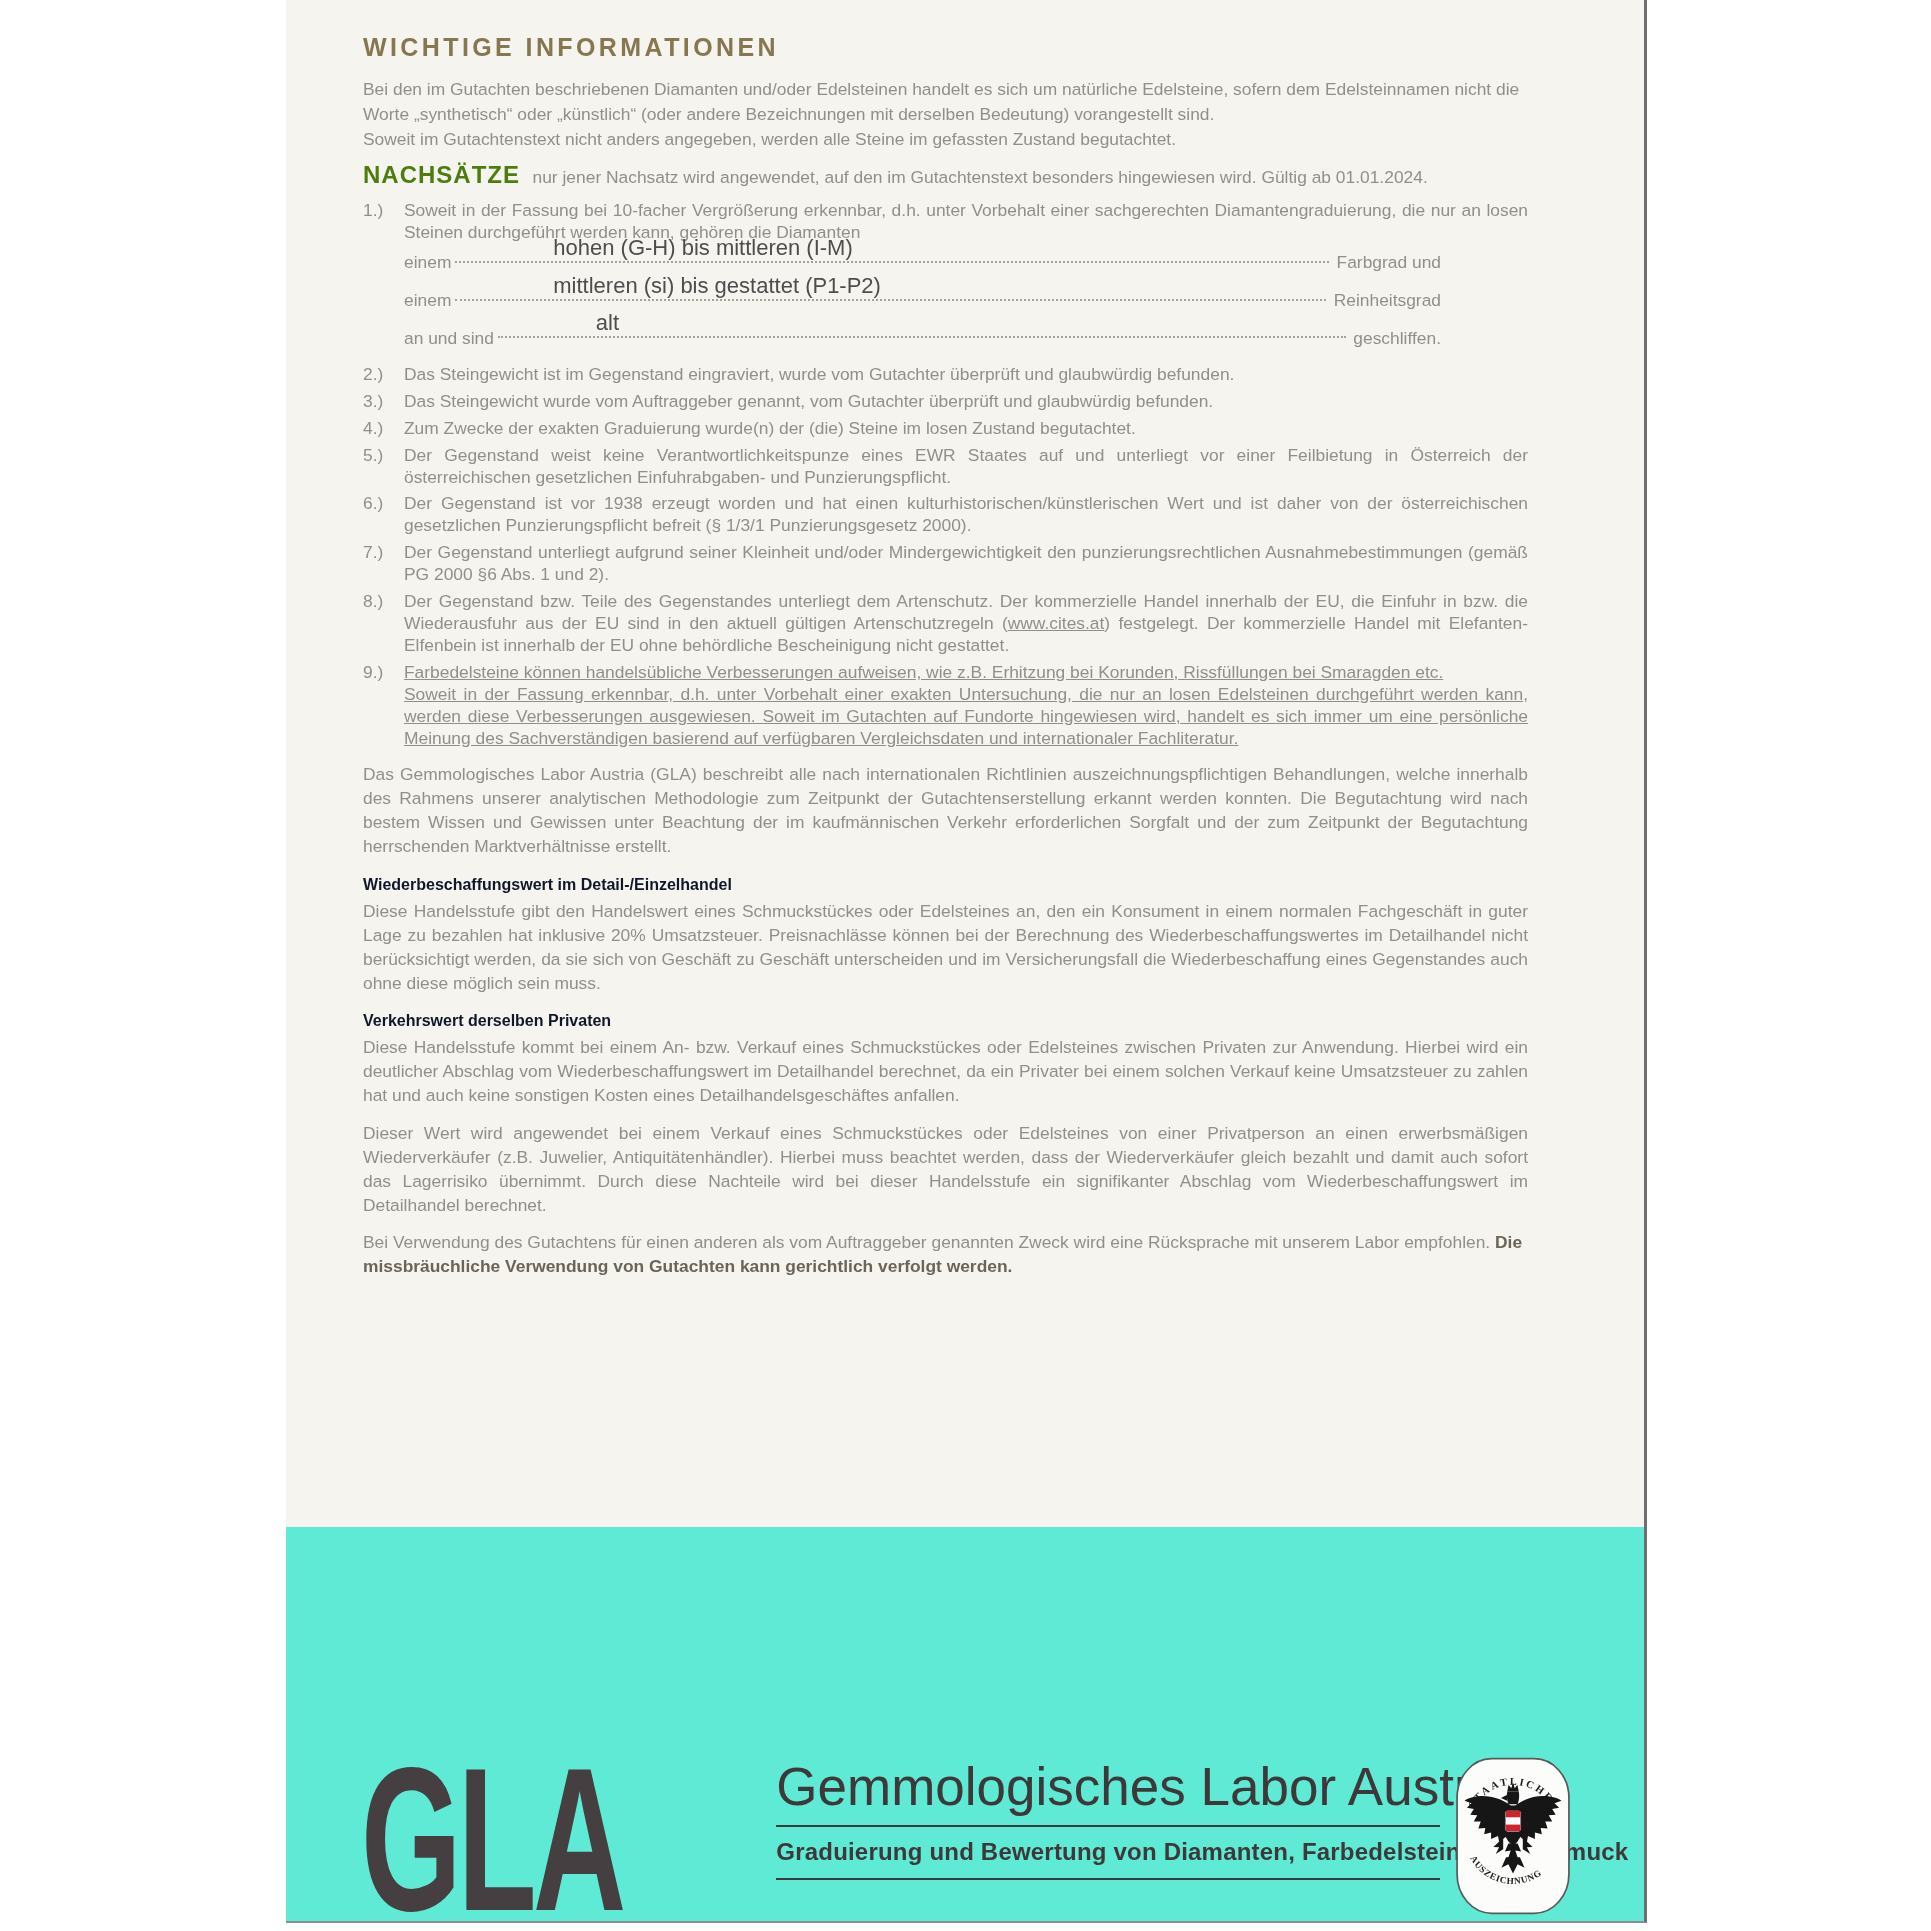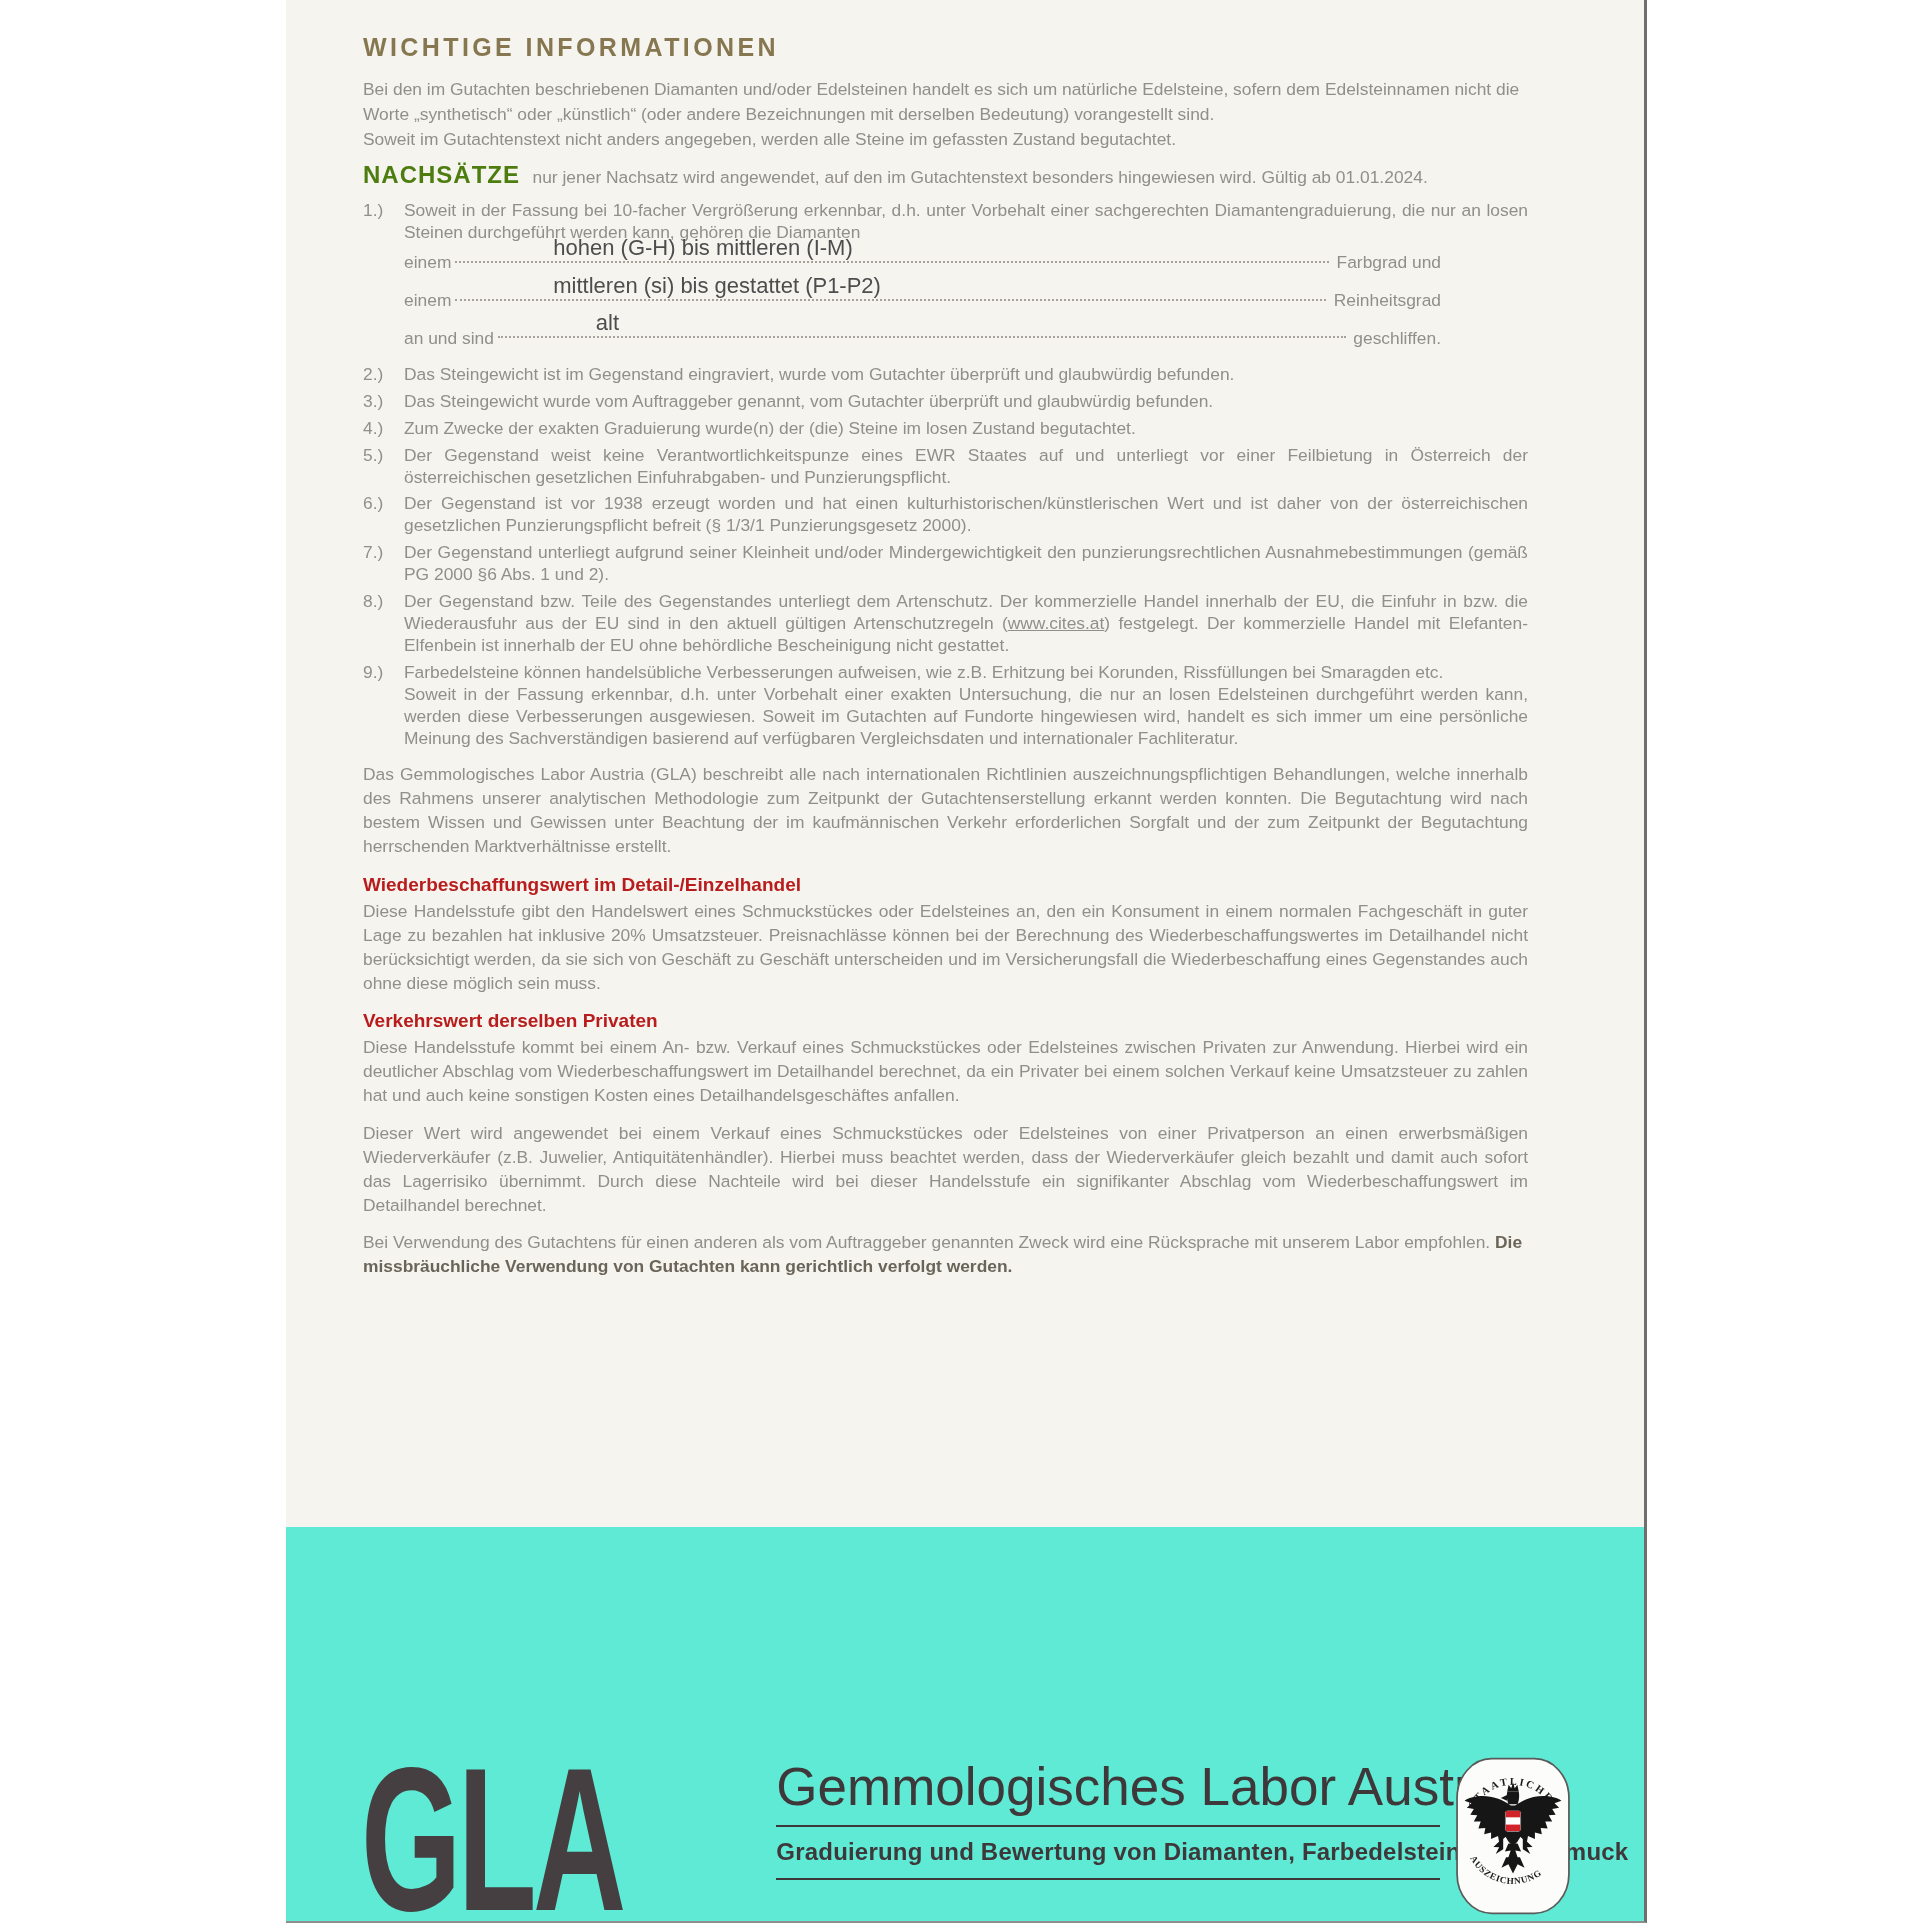--- a/index.html
+++ b/index.html
@@ -10,31 +10,31 @@
         display:flex;flex-direction:column;}
   .content{height:1693px;box-sizing:border-box;padding:23px 116px 0 77px;color:#918f8a;
            font-size:17.4px;overflow:visible;}
   .doc-title{font-size:25px;font-weight:700;letter-spacing:3.4px;color:#867750;margin:9.7px 0 15.4px;line-height:29px;}
   .intro{line-height:25px;margin:0 0 7.7px;}
   .nach{margin:0 0 7.7px;line-height:29px;}
   .nach-head{font-size:24px;font-weight:700;color:#4d7c0f;letter-spacing:1px;padding-right:7.7px;}
   .item{display:flex;margin-bottom:4.8px;line-height:22px;}
   .num{flex:0 0 41px;}
   .itext{flex:1;text-align:justify;min-width:0;}
-  .itext p{margin:0;}
+  .itext p{margin:0;text-decoration:underline;}
   .itext p + p{margin-top:0;}
   .fillrow{display:flex;align-items:flex-start;margin:7.7px 87px 1.9px 0;height:30px;}
   .flabel{white-space:nowrap;padding-right:3.9px;}
   .fmid{flex:1;border-bottom:2.4px dotted #a6a29a;position:relative;margin-bottom:3.9px;height:9.7px;}
   .fval{position:absolute;left:98px;bottom:1.9px;font-size:22px;color:#4d4d4d;white-space:nowrap;line-height:1;}
   .fsuffix{white-space:nowrap;padding-left:7.7px;}
   .cite-link{text-decoration:underline;}
   .gla-para{text-align:justify;line-height:24px;margin:13.5px 0 0;}
   .vsection{margin-top:13.5px;}
-  .vhead{font-size:19px;font-weight:700;color:#b91c1c;margin:0 0 1.9px;line-height:25px;}
+  .vhead{font-size:16px;font-weight:700;color:#0f172a;margin:0 0 1.9px;line-height:25px;}
   .vtext{margin:0;text-align:justify;line-height:24px;}
   .closing{margin:13.5px 0 0;line-height:24px;}
   .closing b{color:#6b6459;}
   .gold{flex:1;background:#5eead4;position:relative;}
   .logo-row{display:flex;align-items:flex-start;padding:230px 73px 0 75px;}
   .gla-wrap{flex:0 0 278px;height:164px;overflow:visible;}
   .gla-acronym{font-size:205px;line-height:164px;font-weight:700;color:#453f41;letter-spacing:-5.8px;
                transform:scaleX(0.63);transform-origin:left center;white-space:nowrap;}
   .name-block{flex:1 1 auto;min-width:0;padding-top:1.9px;margin-right:15.4px;}
   .logo-name{font-size:53px;line-height:56px;color:#3e383a;white-space:nowrap;font-weight:400;}

